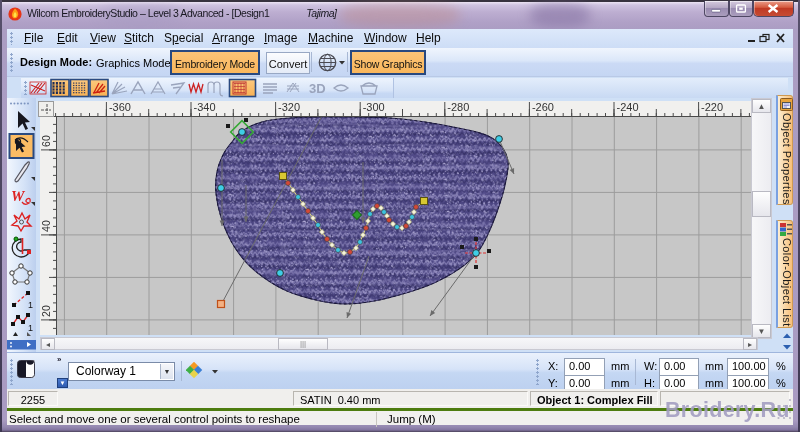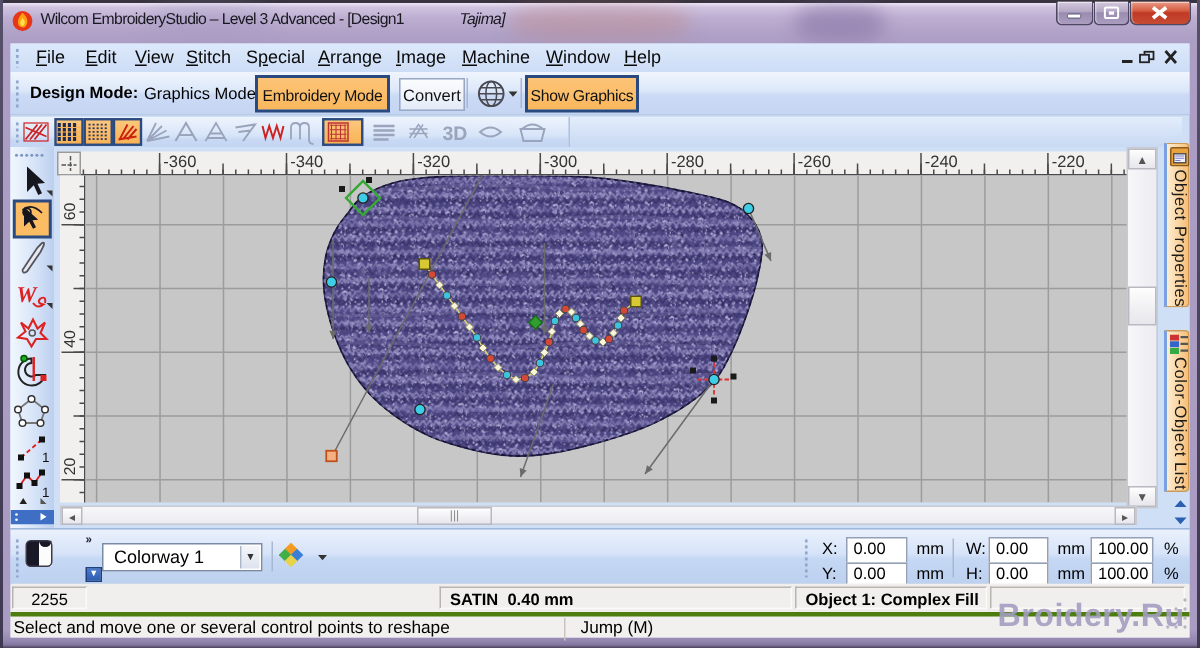--- a/index.html
+++ b/index.html
@@ -27,21 +27,21 @@
 .mitem u { text-decoration:underline; }
 .grip { position:absolute; width:3px; background-image:radial-gradient(circle at 1.5px 1.5px,#8fa6cc 1px,transparent 1.2px); background-size:3px 4px; }
 
 #tb1 { position:absolute; left:0; top:19px; width:786px; height:29px;
   background:linear-gradient(180deg,#f0f5fd 0%,#dbe7f9 45%,#cBDAf5 55%,#c5d6f3 100%); border-bottom:1px solid #b9c9e6; font-size:12px; color:#000; }
 .t1txt { position:absolute; top:8px; white-space:nowrap; font-size:11.5px; }
 .obox { position:absolute; top:2px; height:25px; background:linear-gradient(180deg,#fcc477,#fab75c); border:2px solid #29497f; text-align:center; color:#111; white-space:nowrap; font-size:10.5px; letter-spacing:-0.2px; overflow:hidden; }
 .nbox { position:absolute; top:3.5px; height:22px; background:linear-gradient(180deg,#fbfcfe,#e4ebf7); border:1px solid #98a8c4; text-align:center; color:#111; white-space:nowrap; font-size:11px; }
 .vsep { position:absolute; top:4px; width:1px; height:20px; background:#a8b8d4; }
 
-#tb2 { position:absolute; left:0; top:49px; width:373px; height:28px;
+#tb2 { position:absolute; left:14px; top:49px; width:373px; height:28px;
   background:linear-gradient(180deg,#eef4fd 0%,#d7e4f8 45%,#c6d8f4 55%,#bfd2f0 100%); border-right:1px solid #b0c2e2; }
 #tb2bg { position:absolute; left:373px; top:49px; width:408px; height:20px; background:linear-gradient(180deg,#e3edfb,#c8d9f3); }
 
 #wsp { position:absolute; left:0; top:69px; width:786px; height:254px; background:#cfe0f6; }
 #ltools { position:absolute; left:0; top:0; width:29px; height:254px;
   background:linear-gradient(90deg,#f2f7fe 0%,#d4e2f7 60%,#bccfee 100%); }
 #cornerbtn { position:absolute; left:31px; top:3px; width:16px; height:16px; background:#f0efec; border:1px solid #9a9a9a; }
 #hruler { position:absolute; left:47px; top:3px; width:700px; height:16px; background:#f1f0ee; border-bottom:1px solid #4a4a4a; overflow:hidden; }
 #vruler { position:absolute; left:33px; top:19px; width:17px; height:218px; background:#f1f0ee; border-right:1px solid #4a4a4a; overflow:hidden; }
 #canvas { position:absolute; left:50px; top:19px; width:697px; height:218px; background:#c7c7c7; overflow:hidden; }
@@ -697,21 +697,21 @@
     <div class="flbl" style="left:637px;top:24px;">H:</div>
     <div class="fld" style="left:652px;top:22px;width:40px;">0.00</div>
     <div class="flbl" style="left:698px;top:24px;">mm</div>
     <div class="fld" style="left:720px;top:5px;width:42px;">100.00</div>
     <div class="flbl" style="left:769px;top:7px;">%</div>
     <div class="fld" style="left:720px;top:22px;width:42px;">100.00</div>
     <div class="flbl" style="left:769px;top:24px;">%</div>
   </div>
   <div id="sb1">
     <div class="cell" style="left:1px;width:50px;text-align:center;">2255</div>
-    <div class="cell" style="left:286px;width:235px;padding-left:6px;font-weight:bold;">SATIN  0.40 mm</div>
+    <div class="cell" style="left:286px;width:235px;padding-left:6px;">SATIN  0.40 mm</div>
     <div class="cell" style="left:523px;width:128px;padding-left:6px;font-weight:bold;">Object 1: Complex Fill</div>
     <div class="cell" style="left:653px;width:130px;"></div>
   </div>
   <div id="sb2">
     <div style="position:absolute;left:2px;top:2px;">Select and move one or several control points to reshape</div>
     <div style="position:absolute;left:369px;top:1px;width:1px;height:15px;background:#c8c5c0;"></div>
     <div style="position:absolute;left:380px;top:2px;">Jump (M)</div>
   </div>
   <div id="wm">Broidery.Ru</div>
   <svg style="position:absolute;left:770px;top:368px" width="16" height="28" viewBox="0 0 16 28">

